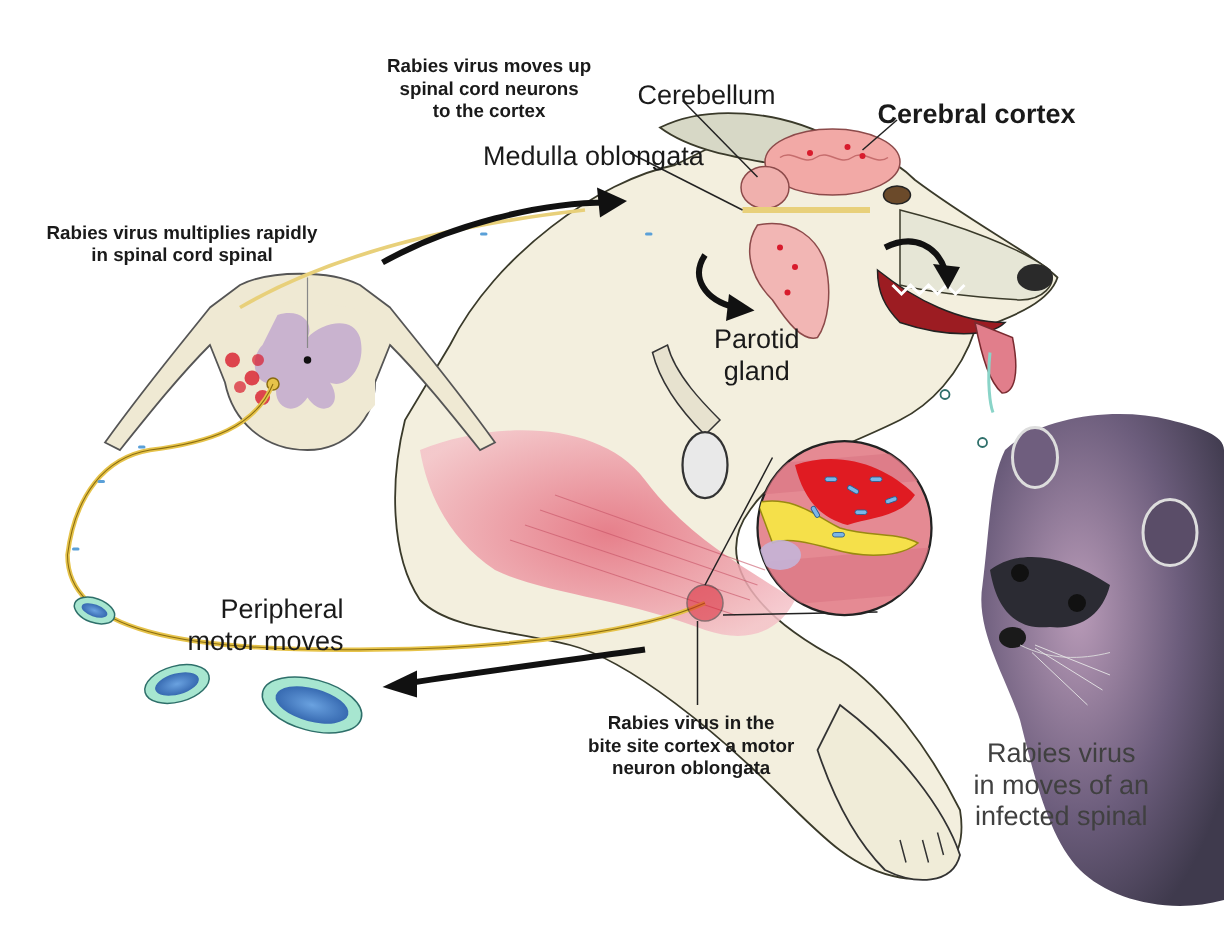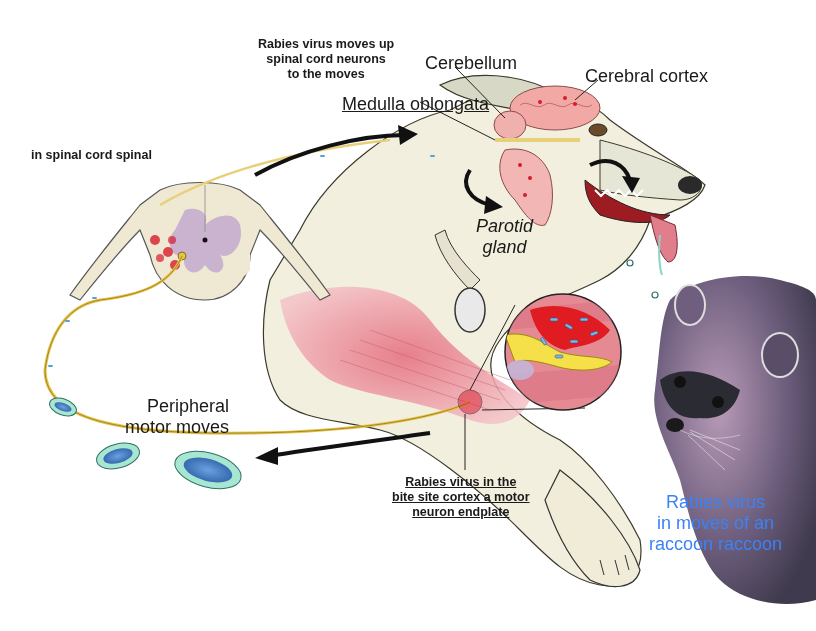--- a/index.html
+++ b/index.html
@@ -172,54 +172,55 @@
     <g stroke="#222" stroke-width="1">
       <line x1="455" y1="67" x2="505" y2="118"></line>
       <line x1="598" y1="80" x2="575" y2="100"></line>
       <line x1="420" y1="102" x2="495" y2="140"></line>
     </g>
   </svg>
 
   <div class="label bold" style="left:258px; top:37px;">
     <span>Rabies virus moves up</span>
     <span>spinal cord neurons</span>
-    <span>to the moves</span>
+    <span>to the cortex</span>
   </div>
 
   <div class="label" style="left:425px; top:53px;">
     <span>Cerebellum</span>
   </div>
 
-  <div class="label" style="left:585px; top:66px;">
+  <div class="label" style="left:585px; top:66px;font-weight:bold;">
     <span>Cerebral cortex</span>
   </div>
 
-  <div class="label" style="left:342px; top:94px;text-decoration:underline;">
+  <div class="label" style="left:322px; top:94px;">
     <span>Medulla oblongata</span>
   </div>
 
   <div class="label bold" style="left:31px; top:148px;">
+    <span>Rabies virus multiplies rapidly</span>
     <span>in spinal cord spinal</span>
   </div>
 
-  <div class="label" style="left:476px; top:216px;font-style:italic;">
+  <div class="label" style="left:476px; top:216px;">
     <span>Parotid</span>
     <span>gland</span>
   </div>
 
   <div class="label" style="left:125px; top:396px;text-align:right;">
     <span>Peripheral</span>
     <span>motor moves</span>
   </div>
 
-  <div class="label bold" style="left:392px; top:475px;text-decoration:underline;">
+  <div class="label bold" style="left:392px; top:475px;">
     <span>Rabies virus in the</span>
     <span>bite site cortex a motor</span>
-    <span>neuron endplate</span>
-  </div>
-
-  <div class="label" style="left:649px; top:492px; color:#3b82f6;">
+    <span>neuron oblongata</span>
+  </div>
+
+  <div class="label" style="left:649px; top:492px; color:#404040;">
     <span>Rabies virus</span>
     <span>in moves of an</span>
-    <span>raccoon  raccoon</span>
+    <span>infected  spinal</span>
   </div>
 
 </div>
 
 </body></html>

